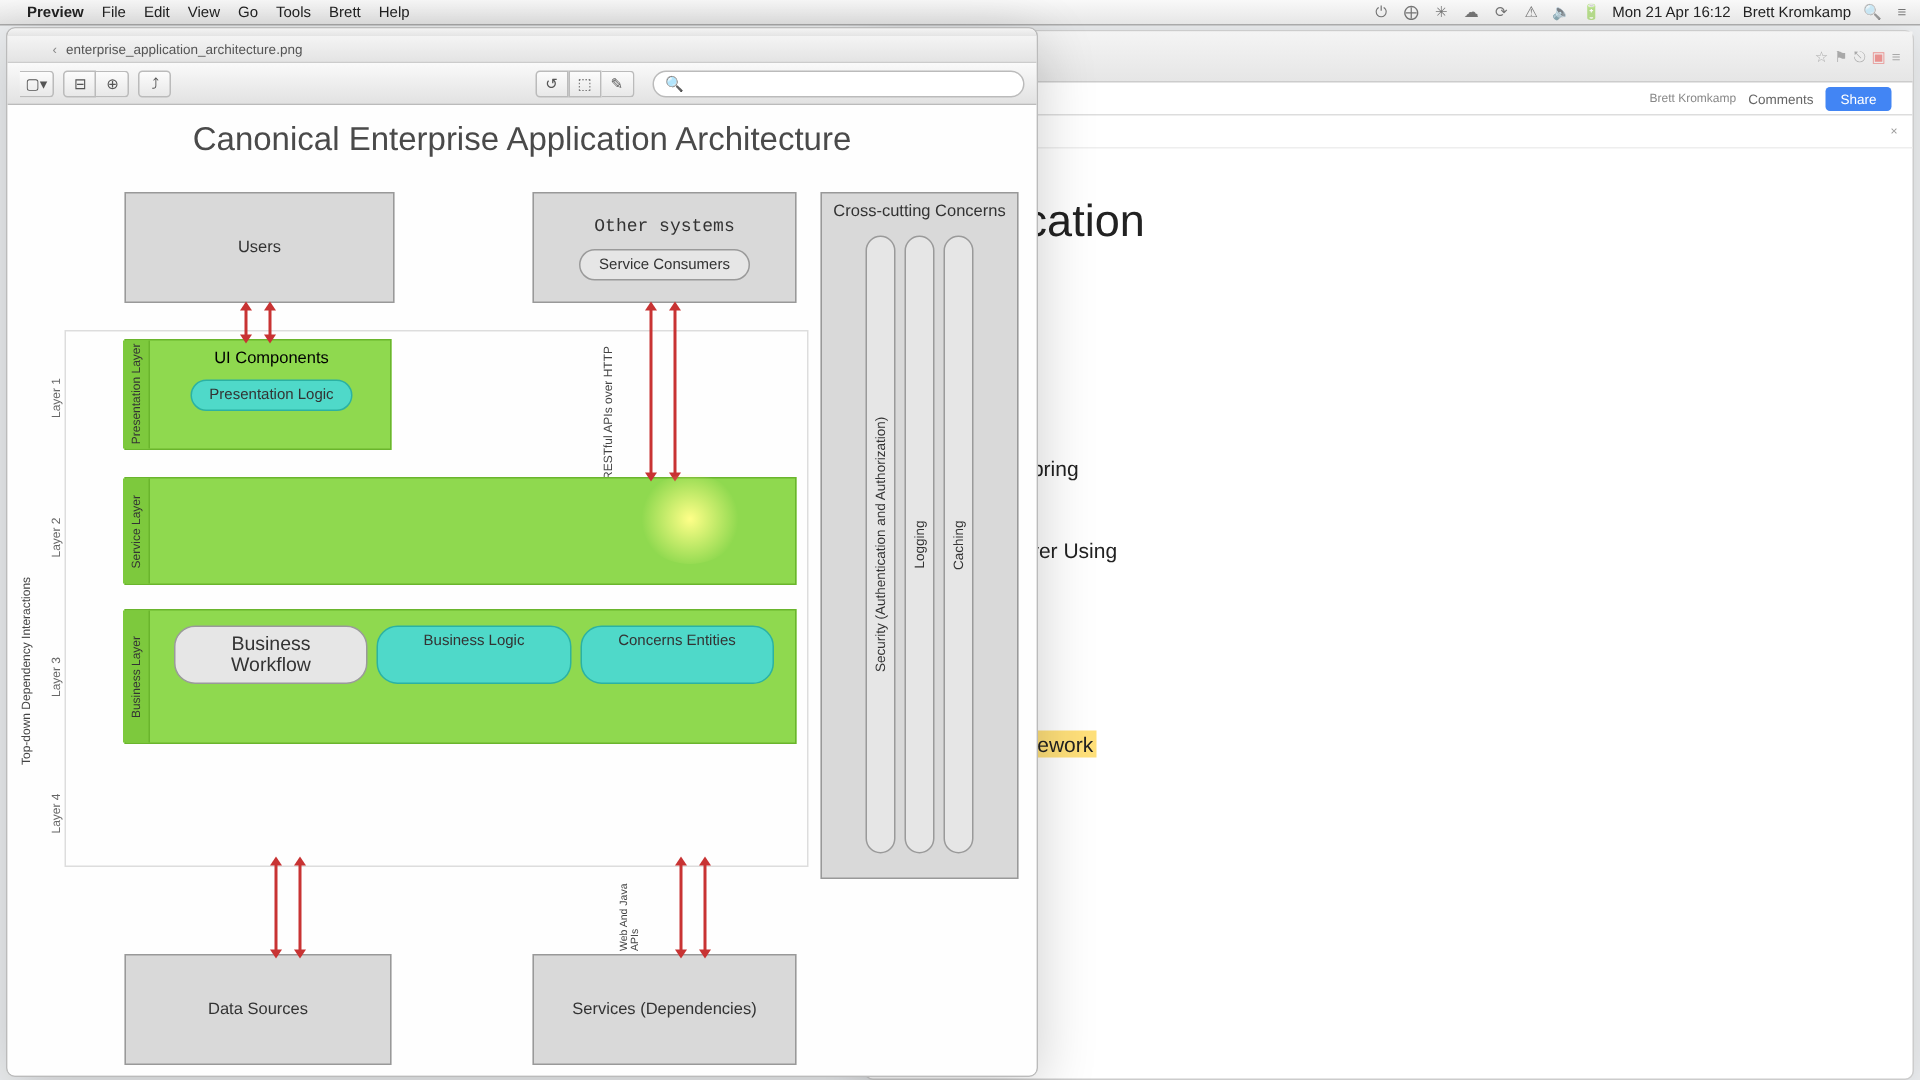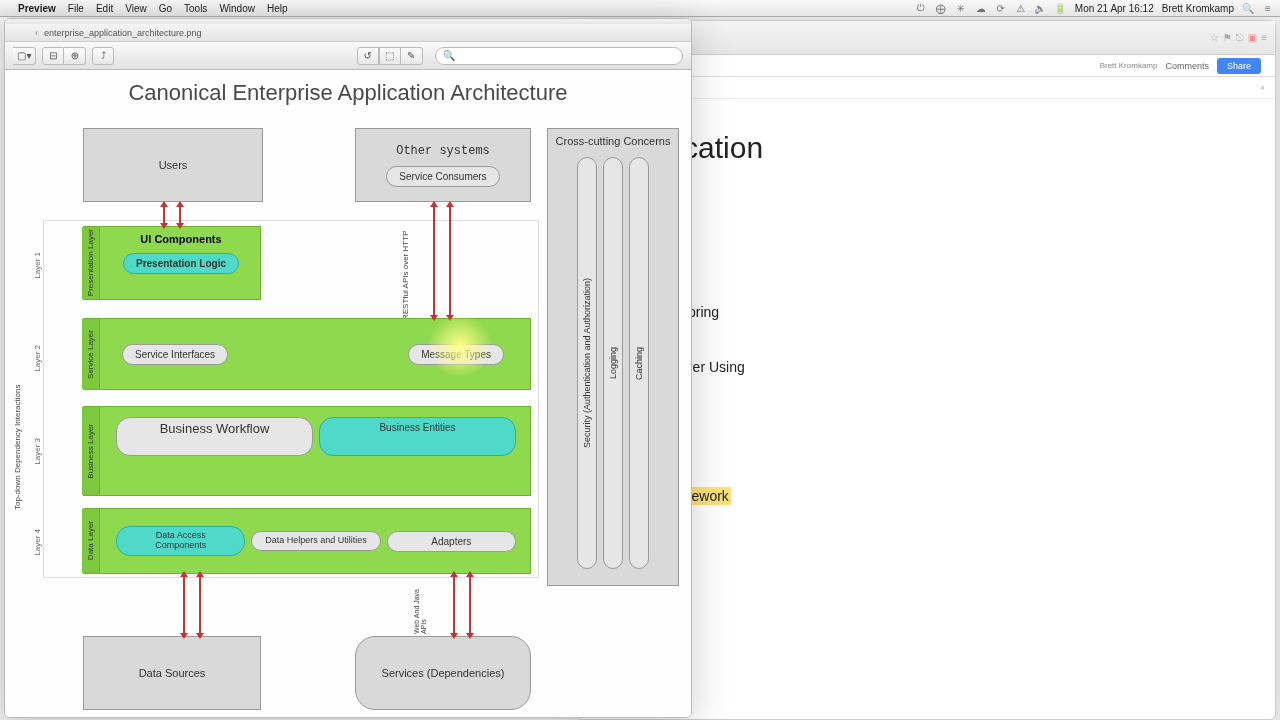--- a/index.html
+++ b/index.html
@@ -94,21 +94,21 @@
 </div>
 
 <div class="menubar">
   <span class="apple"></span>
   <b>Preview</b>
   <span>File</span>
   <span>Edit</span>
   <span>View</span>
   <span>Go</span>
   <span>Tools</span>
-  <span>Window</span>
+  <span>Brett</span>
   <span>Help</span>
   <span class="spacer"></span>
   <div class="right">
     <span class="ico">⏻</span>
     <span class="ico">⨁</span>
     <span class="ico">✳</span>
     <span class="ico">☁</span>
     <span class="ico">⟳</span>
     <span class="ico">⚠</span>
     <span class="ico">🔈</span>
@@ -188,63 +188,50 @@
           <div class="pill" style="writing-mode:vertical-rl; transform:rotate(180deg); padding:14px 4px; font-size:9px;">Caching</div>
         </div>
       </div>
 
       <div style="position:absolute; left:38px; top:150px; width:496px; height:358px; border:1px solid #ddd;"></div>
 
       <div class="layerbox" style="left:78px; top:156px; width:178px; height:74px;">
         <div class="layertag">
             <span>Presentation Layer</span>
           </div>
-        <div class="content" style="flex-direction:column; align-items:center; gap:8px;font-weight:bold;">
+        <div class="content" style="flex-direction:column; align-items:center; gap:8px;">
           <div style="font-size:11px;">UI Components</div>
           <div class="pill pillteal">Presentation Logic</div>
         </div>
       </div>
 
       <div class="vlabel" style="left:396px; top:150px; height:100px; font-size:8px;">RESTful APIs over HTTP</div>
 
       <div class="layerbox" style="left:78px; top:248px; width:448px; height:72px;">
         <div class="layertag">
             <span>Service Layer</span>
           </div>
-        <div class="content" style="justify-content:space-between; padding:14px 18px 14px 12px; align-items:center;">
-          <div class="pill">Service Interfaces</div>
-          <div class="pill">Message Types</div>
-        </div>
       </div>
 
       <div class="layerbox" style="left:78px; top:336px; width:448px; height:90px;">
         <div class="layertag">
             <span>Business Layer</span>
           </div>
         <div class="content" style="flex-direction:column; gap:6px; padding:4px 6px 4px 6px; align-items:stretch;">
           <div style="display:flex; gap:6px;">
             <div class="pill" style="flex:1; text-align:center; font-size:13px; line-height:1.1;">Business Workflow</div>
-            <div class="pill pillteal" style="flex:1; text-align:center;">Business Entities</div>
+            <div class="pill pillteal" style="flex:1; text-align:center;">Business Logic</div>
+            <div class="pill pillteal" style="flex:1; text-align:center;">Concerns Entities</div>
           </div>
         </div>
       </div>
 
-      <div class="layerbox" style="left:78px; top:438px; width:448px; height:66px;">
-        <div class="layertag">
-            <span>Data Layer</span>
-          </div>
-        <div class="content" style="gap:6px; padding:10px 6px; align-items:center;">
-          <div class="pill pillteal" style="flex:1; text-align:center; font-size:9px; line-height:1.1;">Data Access Components</div>
-          <div class="pill" style="flex:1; text-align:center; font-size:9px; line-height:1.1;">Data Helpers and Utilities</div>
-          <div class="pill" style="flex:1; text-align:center;">Adapters</div>
-        </div>
-      </div>
 
       <div class="box" style="left:78px; top:566px; width:178px; height:74px;">Data Sources</div>
-      <div class="box" style="left:350px; top:566px; width:176px; height:74px;border-radius:20px;">Services (Dependencies)</div>
+      <div class="box" style="left:350px; top:566px; width:176px; height:74px;">Services (Dependencies)</div>
 
       <div class="vlabel" style="left:408px; top:514px; height:50px; font-size:7px;">Web And Java APIs</div>
 
       <div class="arrow up down" style="left:158px; top:136px; height:18px;"></div>
       <div class="arrow up down" style="left:174px; top:136px; height:18px;"></div>
 
       <div class="arrow up down" style="left:428px; top:136px; height:110px;"></div>
       <div class="arrow up down" style="left:444px; top:136px; height:110px;"></div>
 
       <div class="arrow up down" style="left:178px; top:506px; height:58px;"></div>

